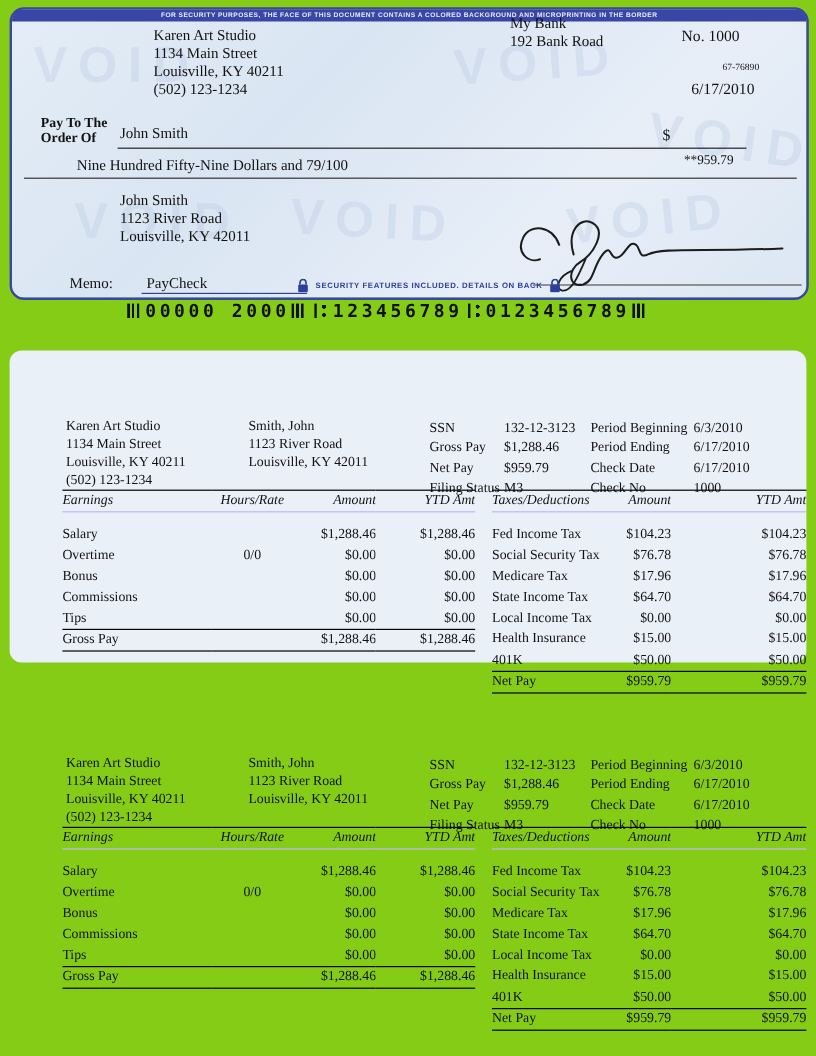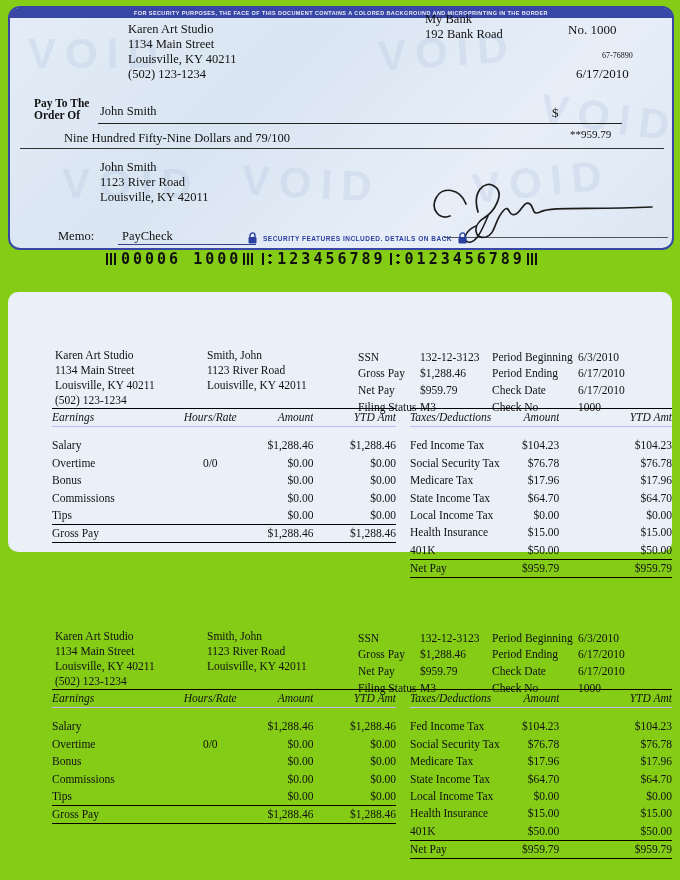--- a/index.html
+++ b/index.html
@@ -147,21 +147,21 @@
         <rect x="0.5" y="5" width="8" height="6.5" rx="1" fill="#2b3f9e"></rect>
       </svg>
       <span class="note">SECURITY FEATURES INCLUDED. DETAILS ON BACK</span>
       <svg class="padlock" width="9" height="12" viewBox="0 0 9 12">
         <path d="M2 5 V3.4 a2.5 2.5 0 0 1 5 0 V5" fill="none" stroke="#2b3f9e" stroke-width="1.4"></path>
         <rect x="0.5" y="5" width="8" height="6.5" rx="1" fill="#2b3f9e"></rect>
       </svg>
     </div>
   </div>
 
-  <div id="micr"><span class="sym sym-onus"></span><span>00006 1000</span><span class="sym sym-onus"></span><span class="sym sym-transit"></span><span>123456789</span><span class="sym sym-transit"></span><span>0123456789</span><span class="sym sym-onus"></span></div>
+  <div id="micr"><span class="sym sym-onus"></span><span>00000 2000</span><span class="sym sym-onus"></span><span class="sym sym-transit"></span><span>123456789</span><span class="sym sym-transit"></span><span>0123456789</span><span class="sym sym-onus"></span></div>
 
   <div id="stub1-panel"></div>
   <div class="stub" id="stub-slot-1">
   <div class="stub-content">
     <div class="pos emp1">
       <div class="b">Karen Art Studio</div>
       <div>1134 Main Street</div>
       <div>Louisville, KY 40211</div>
       <div>(502) 123-1234</div>
     </div>

